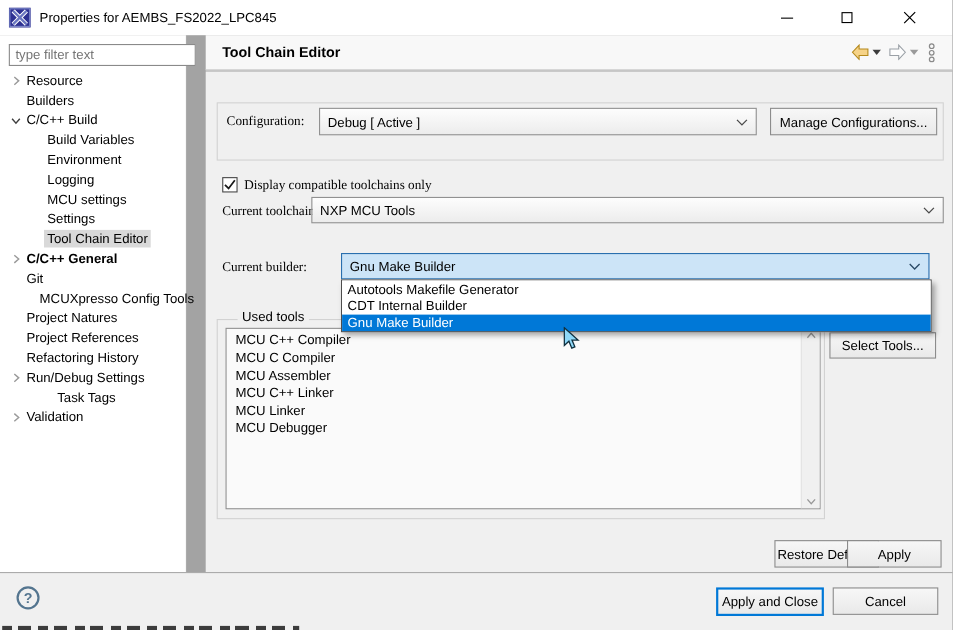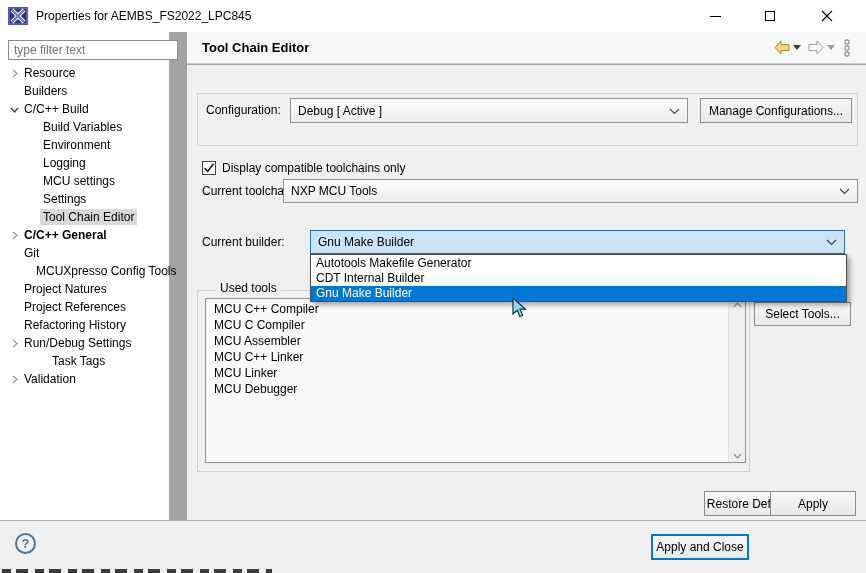--- a/index.html
+++ b/index.html
@@ -27,21 +27,21 @@
   .tlab{white-space:nowrap;padding:1px 3px;}
   .tsel{background:#d9d9d9;}
   
   .pagehead{position:absolute;left:187px;top:32px;width:679px;height:32px;background:#f8f8f8;border-bottom:1px solid #c9c9c9;}
   .pagetitle{position:absolute;left:15px;top:0;height:31px;display:flex;align-items:center;font-weight:bold;font-size:13px;}
   .navico{position:absolute;top:8px;}
   
   .content{position:absolute;left:187px;top:65px;width:679px;height:455px;background:#f0f0f0;}
   .groupbox{position:absolute;border:1px solid #d2d2d2;}
   .grouplab{position:absolute;background:#f0f0f0;padding:0 4px;font-size:12px;}
-  .lbl{position:absolute;display:flex;align-items:center;height:24px;}
+  .lbl{position:absolute;display:flex;align-items:center;height:24px;font-family:Liberation Serif, serif;}
   .combo{position:absolute;display:flex;align-items:center;padding:0 7px;font-size:12px;
     background:linear-gradient(#fdfdfd,#ececec);border:1px solid #919191;}
   .combo .chev{margin-left:auto;}
   .combo.focusblue{background:#cce4f7;border:1px solid #2a6fae;}
   .btn{position:absolute;display:flex;align-items:center;justify-content:center;font-size:12px;
     background:linear-gradient(#f7f7f7,#e9e9e9);border:1px solid #8c8c8c;color:#000;}
   .btn.primary{border:2px solid #0078d7;}
   .checkbox{position:absolute;width:14px;height:14px;background:#fff;border:1px solid #454545;display:flex;align-items:center;justify-content:center;}
   
   .ddlist{position:absolute;left:310px;top:254px;width:537px;height:48px;background:#fff;border:1px solid #4d4d4d;
@@ -268,20 +268,21 @@
   <div class="btn" style="left:754px;top:302px;width:97px;height:24px;">Select Tools...</div>
 
   <div class="btn" style="left:668px;top:491px;width:95px;height:25px;margin-left:36px;">Restore Defaults</div>
   <div class="btn" style="left:770px;top:491px;width:86px;height:25px;">Apply</div>
 
   <div class="footline"></div>
   <div class="footer">
     <div class="helpico">?</div>
   </div>
   <div class="btn primary" style="left:651px;top:534px;width:98px;height:26px;">Apply and Close</div>
+  <div class="btn" style="left:757px;top:534px;width:96px;height:25px;">Cancel</div>
 
   <div class="sliver"></div>
 
   <svg class="cursor" width="16" height="22" viewBox="0 0 16 22">
     <path d="M1,1 L1,17 L5.2,13.2 L7.8,19.5 L10.6,18.3 L8,12.2 L13.5,12.2 Z" fill="#8ed8f8" stroke="#10303f" stroke-width="1.2"></path>
   </svg>
 
 </div>
 
 </body></html>

